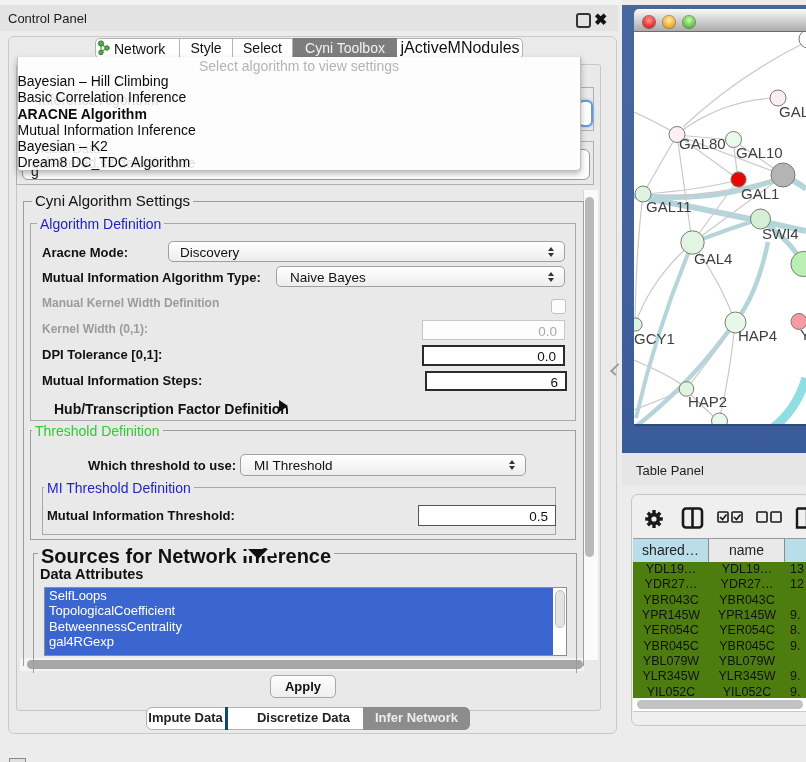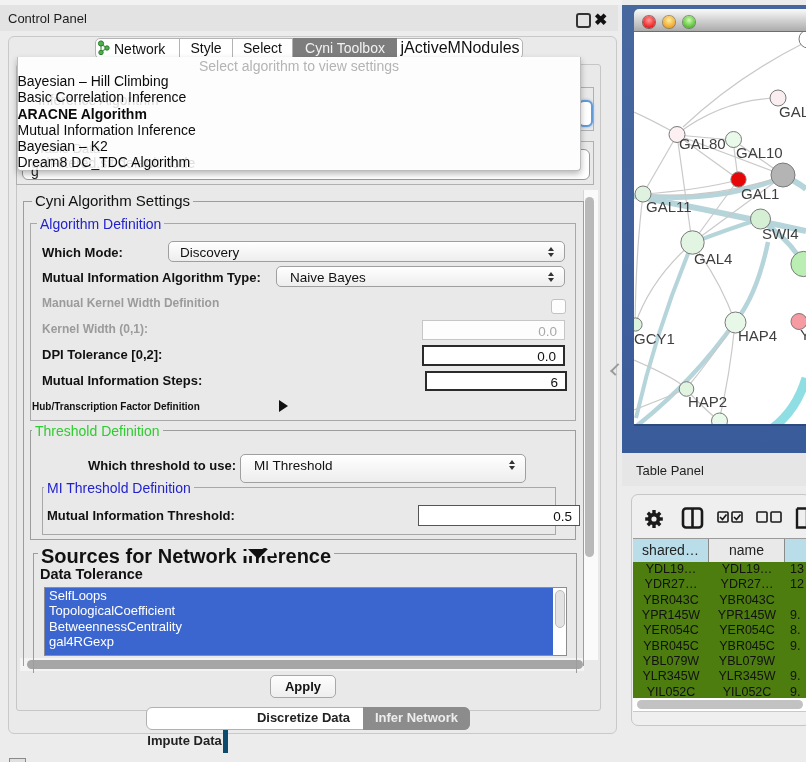--- a/index.html
+++ b/index.html
@@ -48,85 +48,85 @@
 
 <div class="abs" style="left:20px;top:658px;width:564px;height:13px;background:#f4f4f4;"></div>
 <div class="abs" style="left:27px;top:660px;width:556px;height:9px;background:#a6a6a6;border-radius:5px;"></div>
 
 <div class="abs" style="left:23px;top:201px;width:559px;height:464px;border:1px solid #9d9d9d;border-bottom:none;"></div>
 <div class="gtitle" style="left:32px;top:192px;color:#111;font-size:15px;">Cyni Algorithm Settings</div>
 
 <div class="abs" style="left:30px;top:223px;width:544px;height:196px;border:1px solid #a8a8a8;"></div>
 <div class="gtitle" style="left:37px;top:216px;color:#2222cc;">Algorithm Definition</div>
 
-<div class="lbl abs" style="left:42px;top:245px;">Which Mode:</div>
+<div class="lbl abs" style="left:42px;top:245px;">Aracne Mode:</div>
 <div class="combo" style="left:168px;top:241px;width:397px;height:21px;">
     <span class="tx">Discovery</span>
     <span class="spin"></span>
   </div>
 
 <div class="lbl abs" style="left:42px;top:270px;">Mutual Information Algorithm Type:</div>
 <div class="combo" style="left:276px;top:266px;width:289px;height:21px;">
     <span class="tx" style="left:13px;">Naive Bayes</span>
     <span class="spin"></span>
   </div>
 
 <div class="glbl abs" style="left:42px;top:296px;">Manual Kernel Width Definition</div>
 <div class="abs" style="left:551px;top:299px;width:13px;height:13px;border:1px solid #c2c2c2;border-radius:3px;background:#fdfdfd;"></div>
 
 <div class="glbl abs" style="left:42px;top:322px;">Kernel Width (0,1):</div>
 <div class="field" style="left:422px;top:320px;width:143px;height:20px;border:1px solid #c6c6c6;background:#fdfdfd;">
     <span class="v" style="color:#a9a9a9;">0.0</span>
   </div>
 
-<div class="lbl abs" style="left:42px;top:347px;">DPI Tolerance [0,2]:</div>
+<div class="lbl abs" style="left:42px;top:347px;">DPI Tolerance [0,1]:</div>
 <div class="field" style="left:422px;top:345px;width:143px;height:21px;border:2px solid #2b2b2b;">
     <span class="v" style="top:2px;">0.0</span>
   </div>
 
 <div class="lbl abs" style="left:42px;top:373px;">Mutual Information Steps:</div>
 <div class="field" style="left:425px;top:371px;width:142px;height:20px;border:2px solid #2b2b2b;">
     <span class="v" style="top:2px;">6</span>
   </div>
 
-<div class="lbl abs" style="left:32px;top:401px;font-size:10px;">Hub/Transcription Factor Definition</div>
+<div class="lbl abs" style="left:54px;top:401px;font-size:14px;">Hub/Transcription Factor Definition</div>
 <div class="abs" style="left:279px;top:400px;width:0;height:0;border-top:6px solid transparent;border-bottom:6px solid transparent;border-left:9px solid #111;"></div>
 
 <div class="abs" style="left:30px;top:430px;width:544px;height:108px;border:1px solid #9d9d9d;"></div>
 <div class="gtitle" style="left:32px;top:423px;color:#2ecc2e;">Threshold Definition</div>
 
 <div class="lbl abs" style="left:88px;top:458px;">Which threshold to use:</div>
-<div class="combo" style="left:240px;top:454px;width:286px;height:29px;">
+<div class="combo" style="left:240px;top:454px;width:286px;height:22px;">
     <span class="tx" style="left:13px;">MI Threshold</span>
     <span class="spin"></span>
   </div>
 
 <div class="abs" style="left:42px;top:487px;width:512px;height:46px;border:1px solid #a8a8a8;"></div>
 <div class="gtitle" style="left:44px;top:480px;color:#2222cc;">MI Threshold Definition</div>
 
 <div class="lbl abs" style="left:47px;top:508px;">Mutual Information Threshold:</div>
-<div class="field" style="left:418px;top:505px;width:162px;height:21px;border:1px solid #555;">
+<div class="field" style="left:418px;top:505px;width:138px;height:21px;border:1px solid #555;">
     <span class="v">0.5</span>
   </div>
 
 <div class="abs" style="left:33px;top:553px;width:542px;height:119px;border:1px solid #9d9d9d;border-bottom:none;"></div>
 <div class="gtitle" style="left:38px;top:545px;font-size:20px;color:#111;font-weight:bold;">Sources for Network Inference</div>
 <div class="abs" style="left:238px;top:551px;width:36px;height:5px;background:#e9e9e9;"></div>
 <div class="abs" style="left:248px;top:549px;width:0;height:0;border-left:10px solid transparent;border-right:10px solid transparent;border-top:10px solid #111;"></div>
 
-<div class="lbl abs" style="left:40px;top:566px;font-size:14.5px;">Data Tolerance</div>
+<div class="lbl abs" style="left:40px;top:566px;font-size:14.5px;">Data Attributes</div>
 <div class="abs" style="left:44px;top:587px;width:523px;height:69px;background:#fff;border:1px solid #8d8d8d;box-sizing:border-box;"></div>
 <div class="abs" style="left:45px;top:588px;width:508px;height:67px;background:#3c66cf;"></div>
 <div class="abs" style="left:555px;top:590px;width:10px;height:38px;background:#e3e3e3;border:1px solid #bbb;border-radius:5px;box-sizing:border-box;"></div>
 <div class="abs" style="left:49px;top:588px;font-size:13px;color:#fff;line-height:15.3px;">SelfLoops<br>TopologicalCoefficient<br>BetweennessCentrality<br>gal4RGexp</div>
 
 <div class="abs" style="left:270px;top:675px;width:66px;height:23px;background:linear-gradient(#fdfdfd,#eee);border:1px solid #a8a8a8;border-radius:5px;box-sizing:border-box;text-align:center;font-size:13px;font-weight:bold;color:#111;line-height:21px;">Apply</div>
 
 <div class="abs" style="left:146px;top:707px;width:324px;height:23px;background:#fff;border:1px solid #b1b1b1;border-radius:6px;box-sizing:border-box;"></div>
-<div class="abs" style="left:146px;top:707px;width:82px;height:23px;border-right:5px solid #0c4a6e;box-sizing:border-box;text-align:center;font-size:13px;font-weight:bold;color:#222;line-height:22px;margin-top:23px;">Impute Data</div>
+<div class="abs" style="left:146px;top:707px;width:82px;height:23px;border-right:3px solid #0c4a6e;box-sizing:border-box;text-align:center;font-size:13px;font-weight:bold;color:#222;line-height:22px;">Impute Data</div>
 <div class="abs" style="left:244px;top:707px;width:119px;height:23px;box-sizing:border-box;text-align:center;font-size:13px;font-weight:bold;color:#222;line-height:22px;">Discretize Data</div>
 <div class="abs" style="left:363px;top:707px;width:107px;height:23px;background:#8c8c8c;border-radius:0 6px 6px 0;box-sizing:border-box;text-align:center;font-size:13px;font-weight:bold;color:#ededed;line-height:22px;">Infer Network</div>
 
 <div class="abs" style="left:9px;top:758px;width:15px;height:12px;border:1px solid #8a8a8a;background:#e0e0e0;"></div>
 
 <div class="abs" style="left:95px;top:38px;width:428px;height:21px;background:#fff;border:1px solid #b3b3b3;border-radius:5px;box-sizing:border-box;"></div>
 <div class="abs" style="left:95px;top:38px;width:85px;height:21px;border-right:1px solid #b3b3b3;box-sizing:border-box;"></div>
 <div class="abs" style="left:114px;top:41px;font-size:14px;color:#111;">Network</div>
 <svg class="abs" style="left:97px;top:40px;" width="15" height="16" viewBox="0 0 15 16">
  <line x1="4" y1="4" x2="10" y2="8" stroke="#4e9a4e" stroke-width="1.2"></line>

